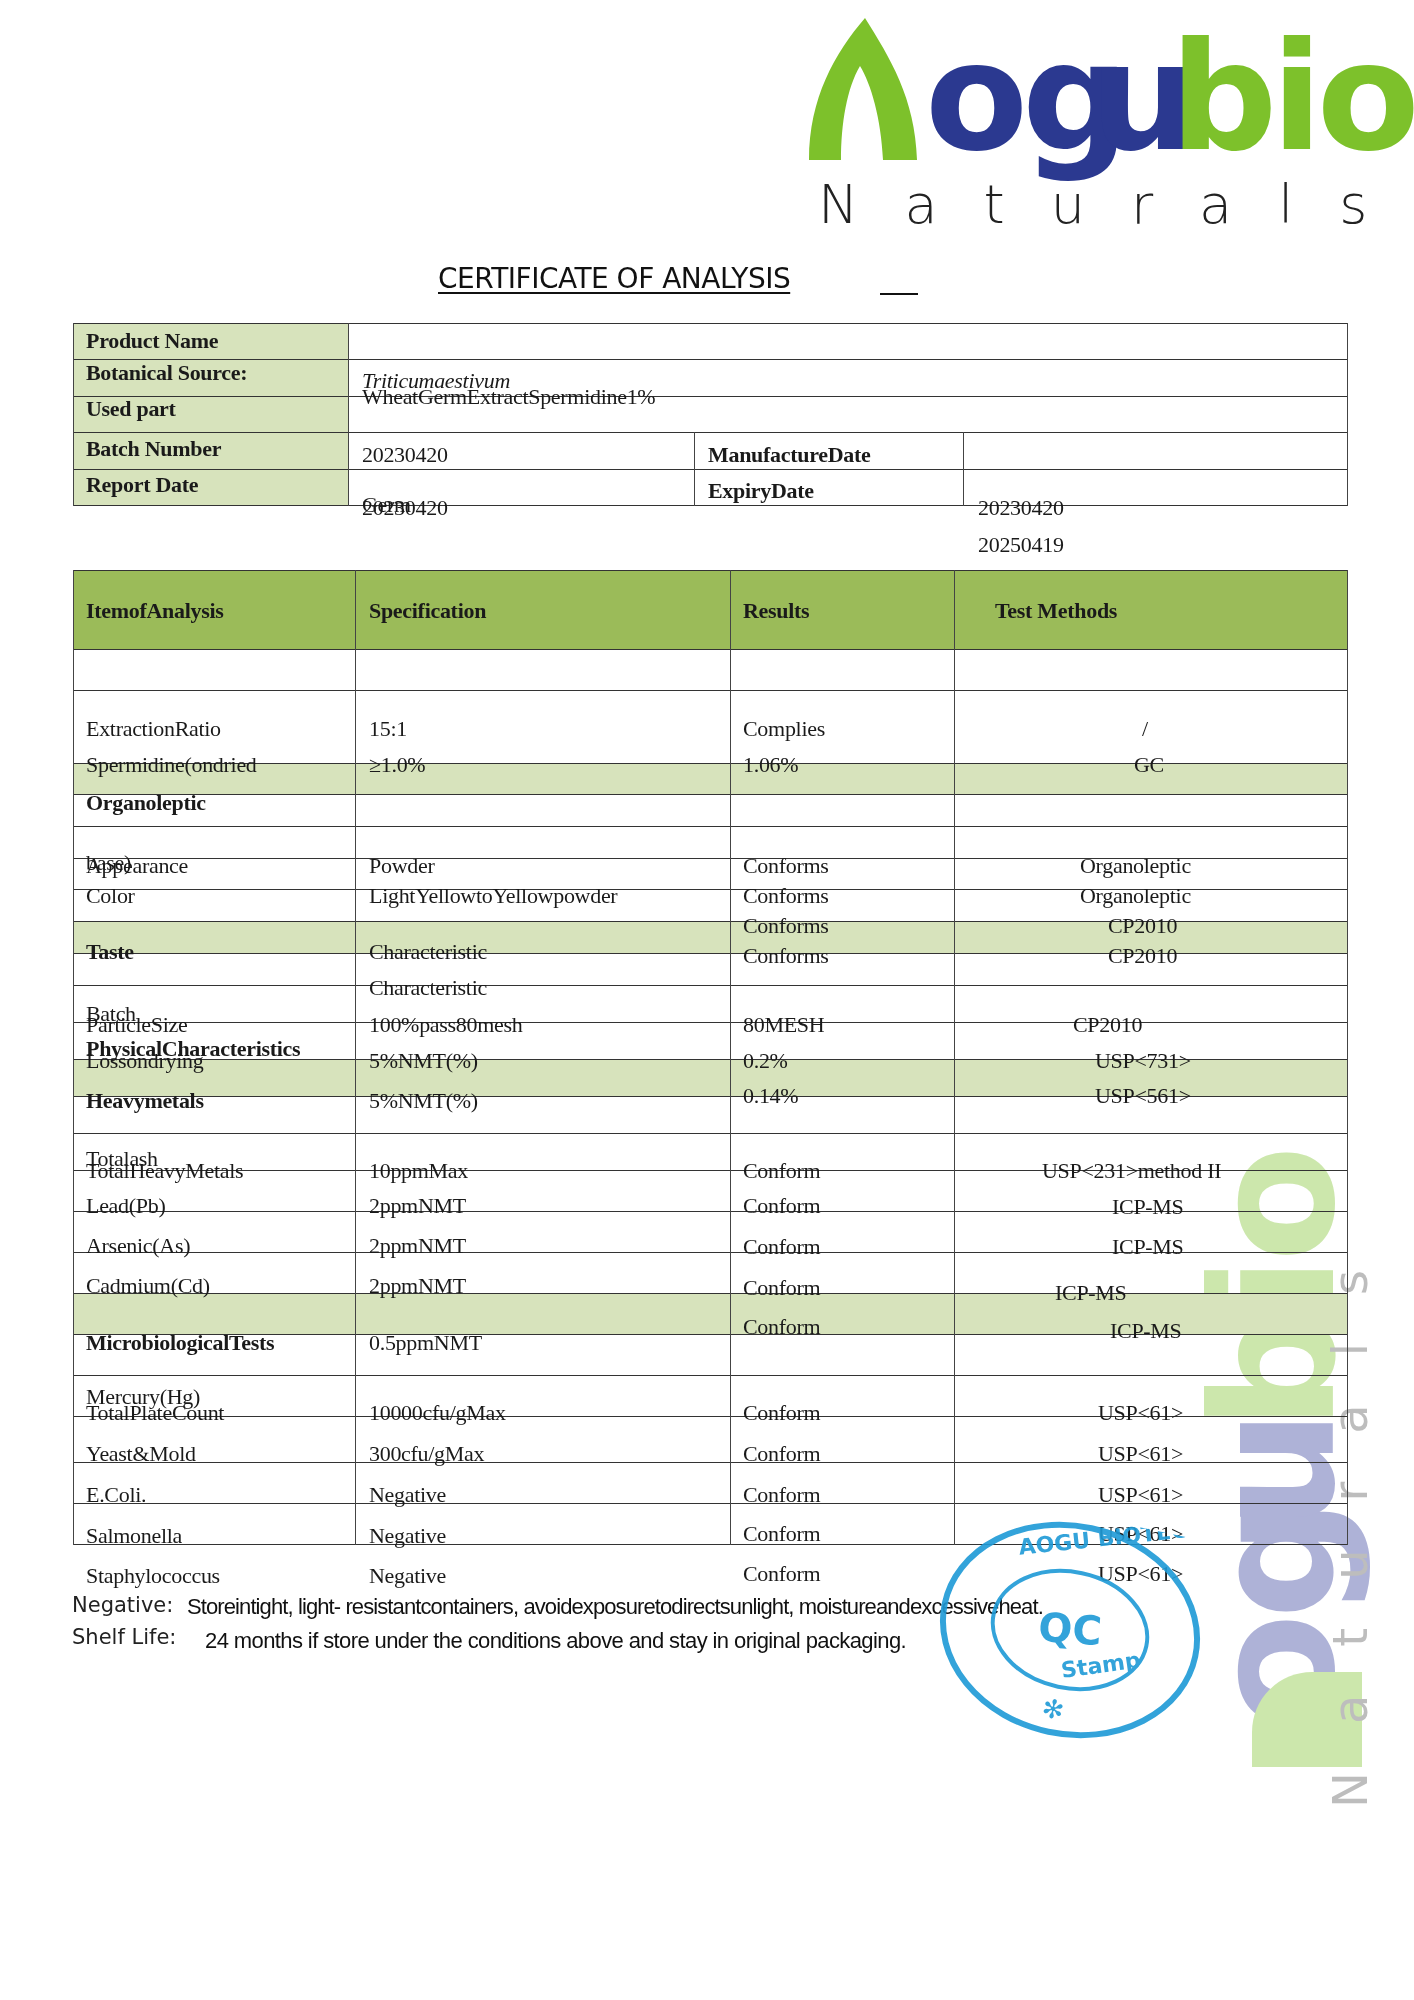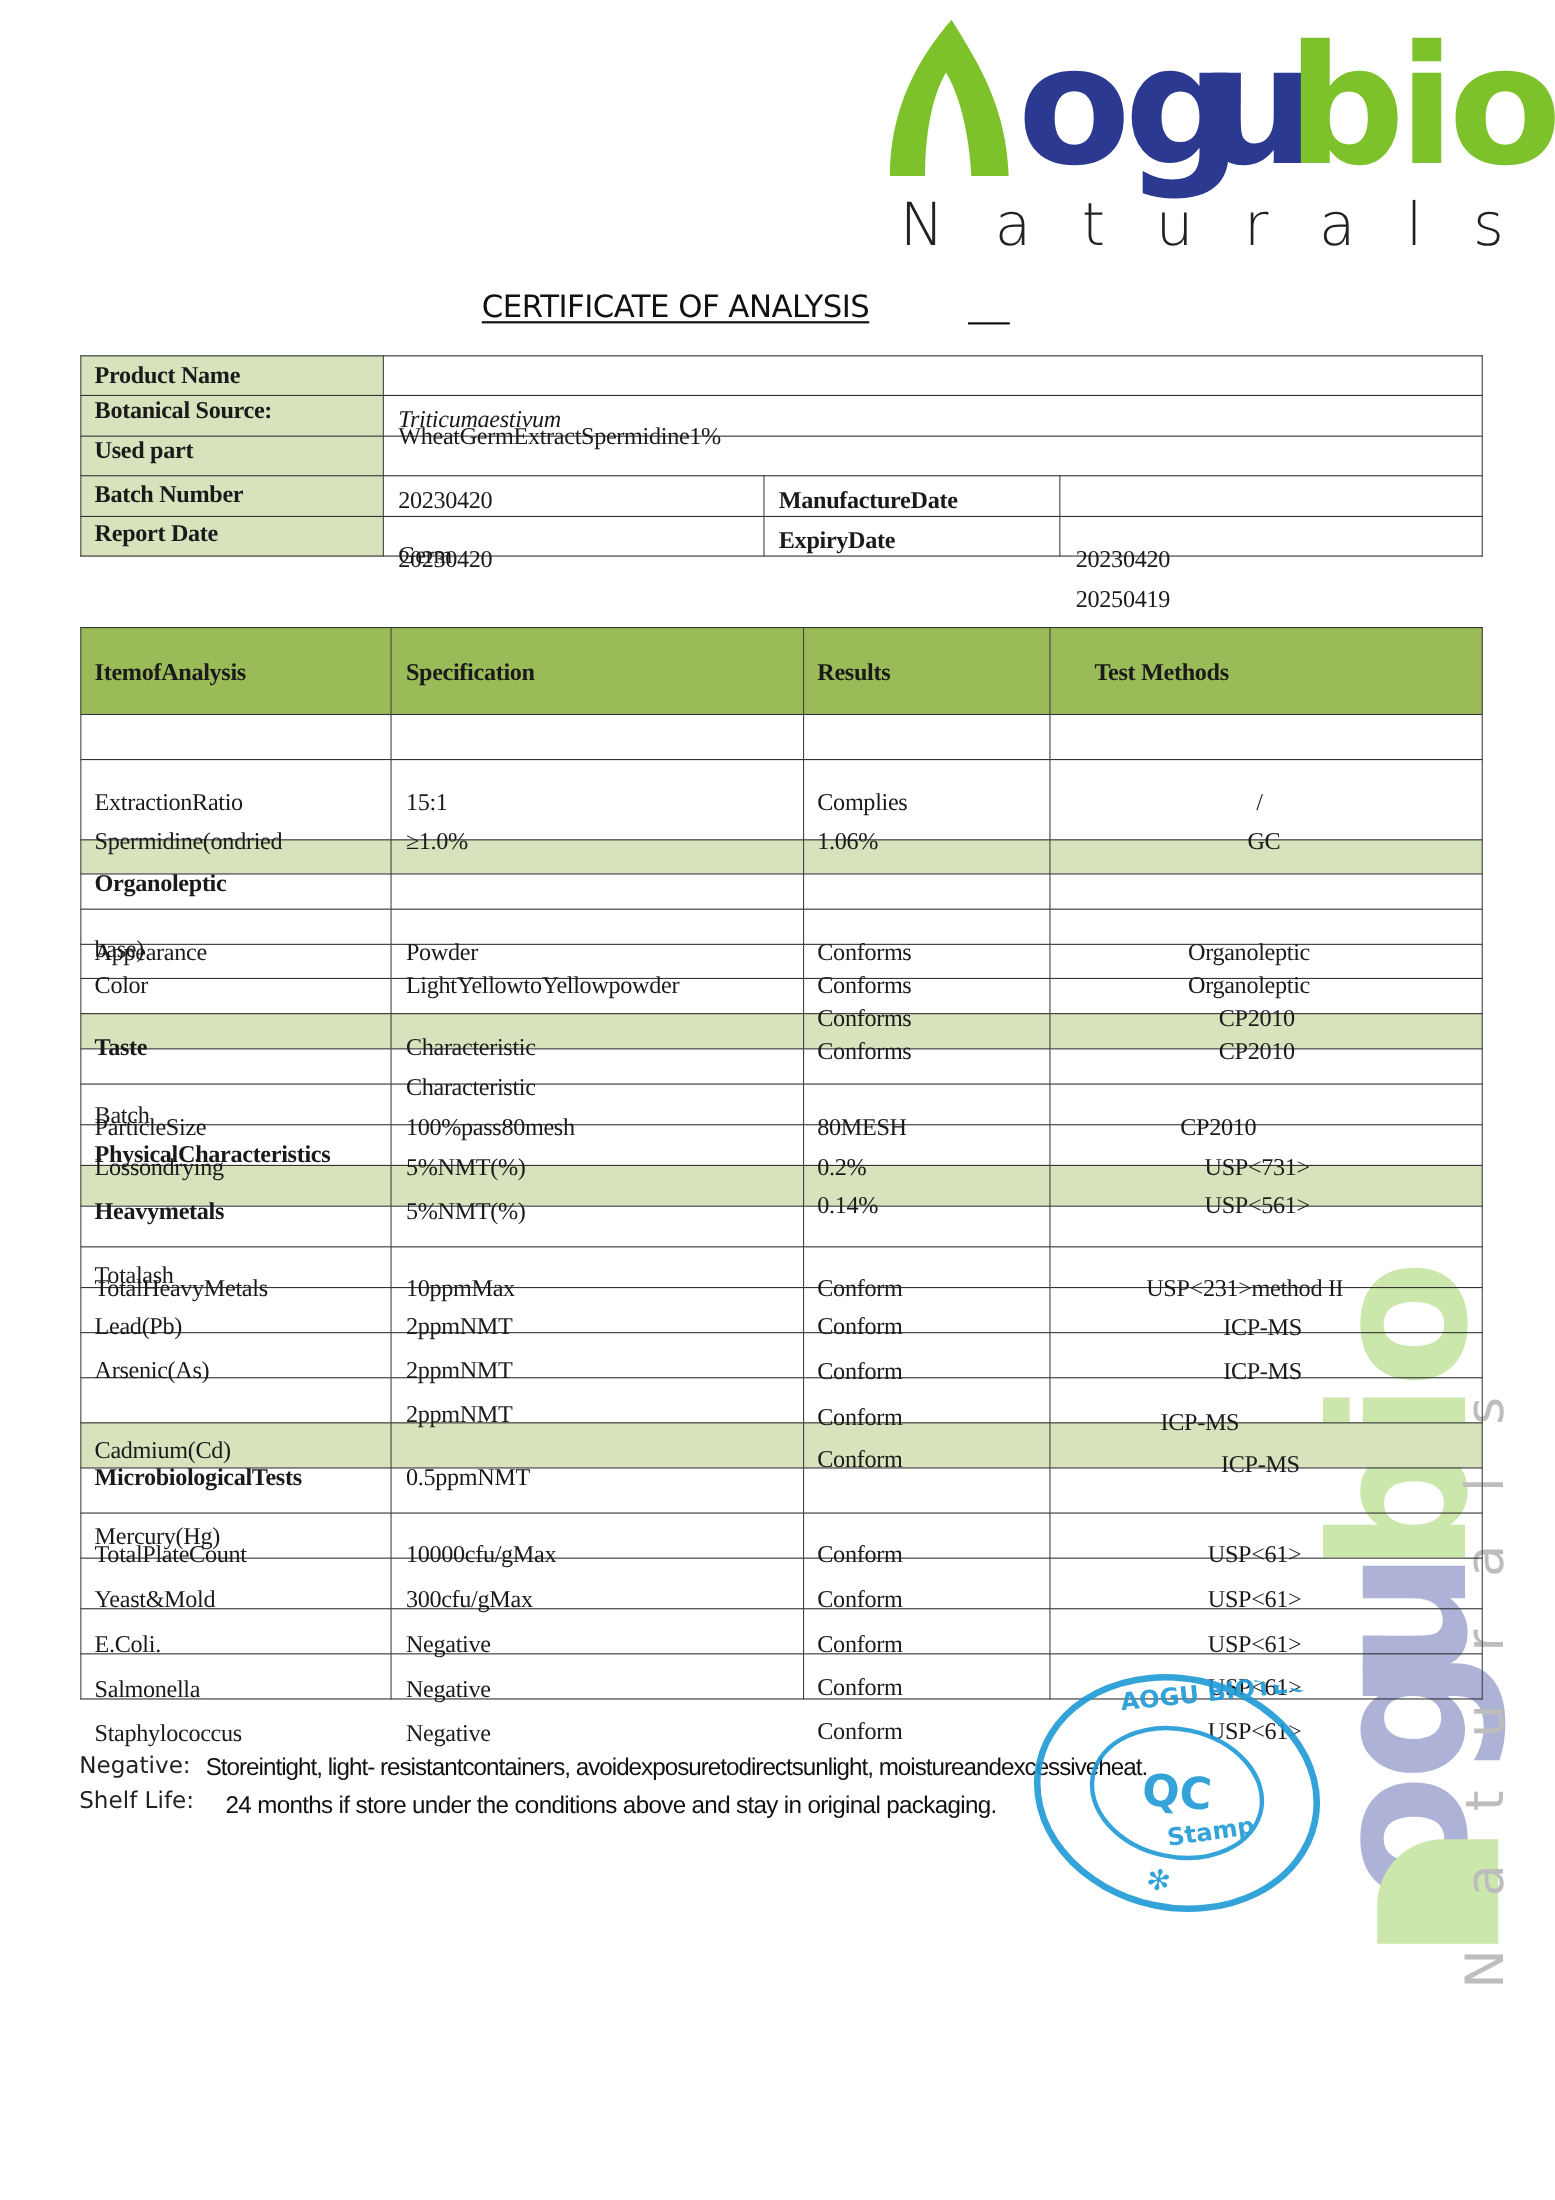--- a/index.html
+++ b/index.html
@@ -211,21 +211,21 @@
   </div>
 
   <div>
     <span class="t" style="left:86px;top:1235px;">Arsenic(As)</span>
     <span class="t" style="left:369px;top:1235px;">2ppmNMT</span>
     <span class="t" style="left:743px;top:1236px;">Conform</span>
     <span class="t" style="left:1112px;top:1236px;">ICP-MS</span>
   </div>
 
   <div>
-    <span class="t" style="left:86px;top:1275px;margin-top:32px;">Cadmium(Cd)</span>
+    <span class="t" style="left:86px;top:1275px;">Cadmium(Cd)</span>
     <span class="t" style="left:369px;top:1275px;">2ppmNMT</span>
     <span class="t" style="left:743px;top:1277px;">Conform</span>
     <span class="t" style="left:1055px;top:1282px;">ICP-MS</span>
   </div>
 
   <div>
     <span class="t" style="left:86px;top:1386px;">Mercury(Hg)</span>
     <span class="t" style="left:369px;top:1332px;">0.5ppmNMT</span>
     <span class="t" style="left:743px;top:1316px;">Conform</span>
     <span class="t" style="left:1110px;top:1320px;">ICP-MS</span>

